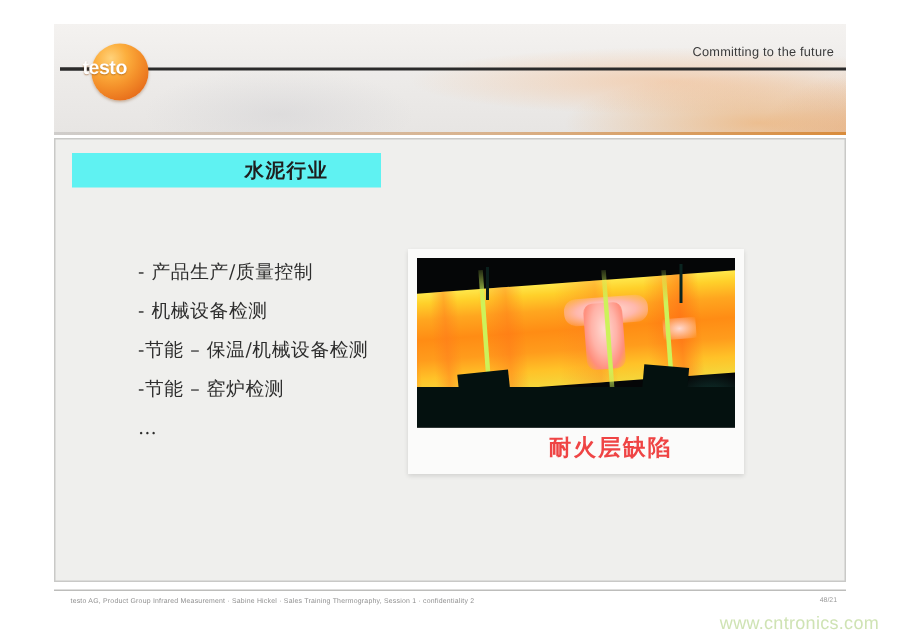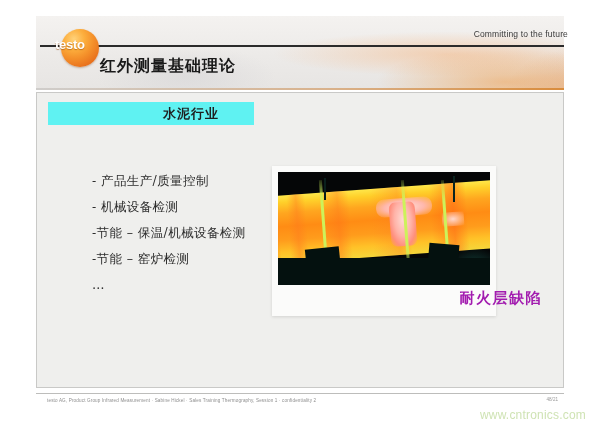--- a/index.html
+++ b/index.html
@@ -79,21 +79,21 @@
     font-weight: bold;
     letter-spacing: -0.3px;
     line-height: 14px;
     z-index: 4;
     text-shadow: 0 1px 1px rgba(140,70,10,0.55);
   }
 
   
   #tagline {
     position: absolute;
-    right: 32px; top: 29px;
+    right: 44px; top: 29px;
     font-size: 8.5px;
     color: #3a3a3a;
     letter-spacing: 0.15px;
     z-index: 3;
   }
 
   
   #slide-title {
     position: absolute;
     left: 100px; top: 56px;
@@ -264,25 +264,25 @@
     left: 175px; top: 4px;
     width: 2px; height: 26px;
     background: #0a2420;
   }
 
   
   #caption {
     position: absolute;
     left: 272px; top: 289px;
     width: 270px;
-    text-align: right;
+    text-align: center;
     font-family: "DejaVu Serif", serif;
     font-size: 15px;
     font-weight: bold;
-    color: #a21caf;
+    color: #ef4444;
     letter-spacing: 1.5px;
     z-index: 3;
   }
 
   
   #footer-rule {
     position: absolute;
     left: 36px; top: 393px;
     width: 528px; height: 1px;
     background: #bdbdbb;
@@ -319,21 +319,20 @@
 
   <div id="header-band"></div>
   <div id="logo-rule"></div>
   <div id="logo-rule-left"></div>
 
   <div id="logo"></div>
   <div id="logo-text">testo</div>
 
   <div id="tagline">Committing to the future</div>
 
-  <div id="slide-title">红外测量基础理论</div>
 
   <div id="body-panel"></div>
 
   <div id="subtitle-bar"></div>
   <div id="subtitle-text">水泥行业</div>
 
   <div id="bullets">
     <div class="bullet">- 产品生产/质量控制</div>
     <div class="bullet">- 机械设备检测</div>
     <div class="bullet">-节能 – 保温/机械设备检测</div>

